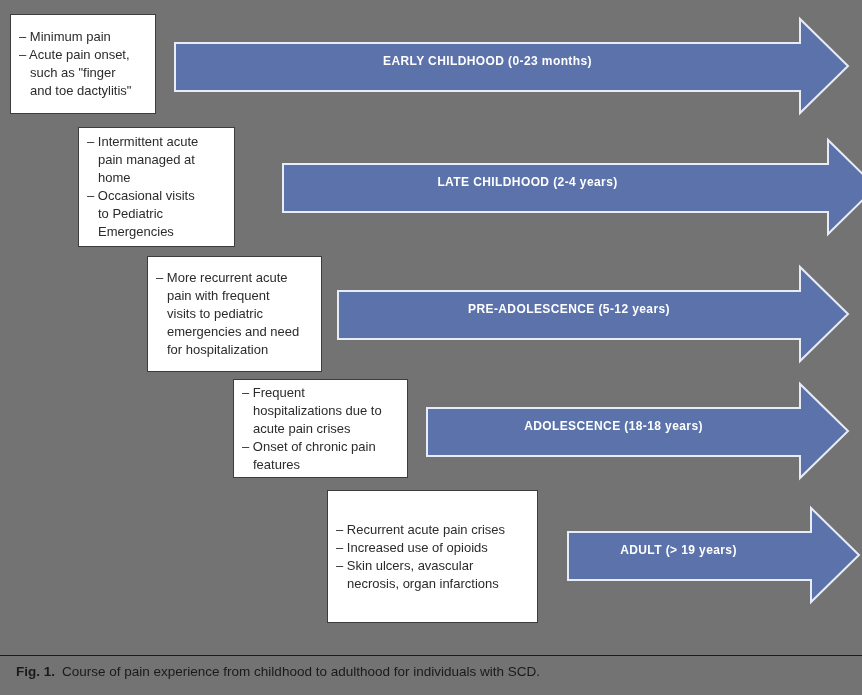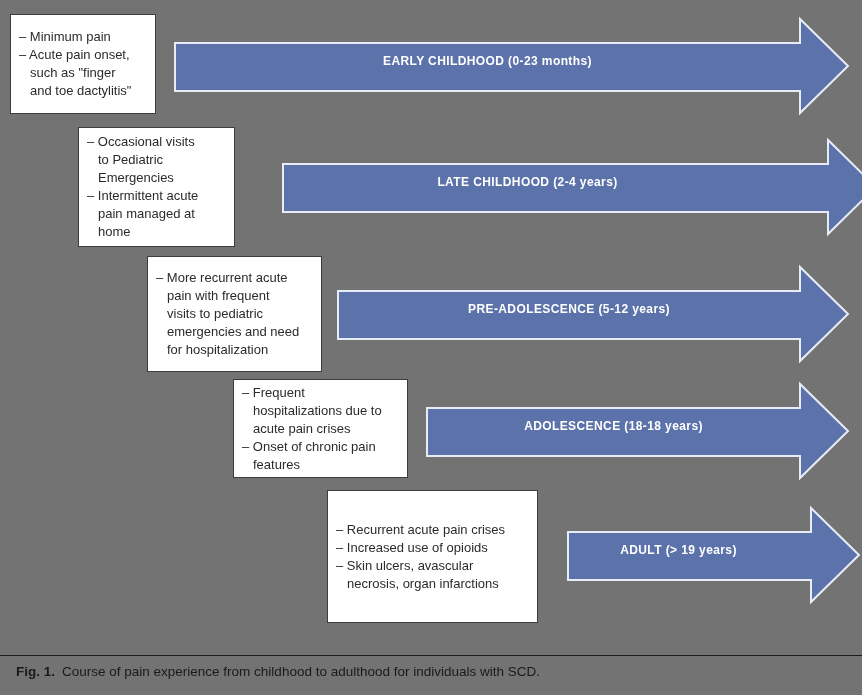--- a/index.html
+++ b/index.html
@@ -96,26 +96,26 @@
 and toe dactylitis"</div>
   </div>
   <div class="arrow" style="left:175px; top:19px; width:673px;">
     <svg width="673" height="94" viewBox="0 0 673 94" aria-hidden="true">
       <polygon points="0,24 625,24 625,0 673,47 625,94 625,72 0,72" fill="#5c72aa"></polygon>
     </svg>
     <div class="arrow-label" style="width:625px;">EARLY CHILDHOOD (0-23 months)</div>
   </div>
 
   <div class="textbox" style="left:78px; top:127px; width:157px; height:120px;">
+    <div class="box-item">– Intermittent acute
+pain managed at
+home</div>
     <div class="box-item">– Occasional visits
 to Pediatric
 Emergencies</div>
-    <div class="box-item">– Intermittent acute
-pain managed at
-home</div>
   </div>
   <div class="arrow" style="left:255px; top:140px; width:593px;padding-left:28px;">
     <svg width="593" height="94" viewBox="0 0 593 94" aria-hidden="true">
       <polygon points="0,24 545,24 545,0 593,47 545,94 545,72 0,72" fill="#5c72aa"></polygon>
     </svg>
     <div class="arrow-label" style="width:545px;">LATE CHILDHOOD (2-4 years)</div>
   </div>
 
   <div class="textbox" style="left:147px; top:256px; width:175px; height:116px;">
     <div class="box-item">– More recurrent acute

